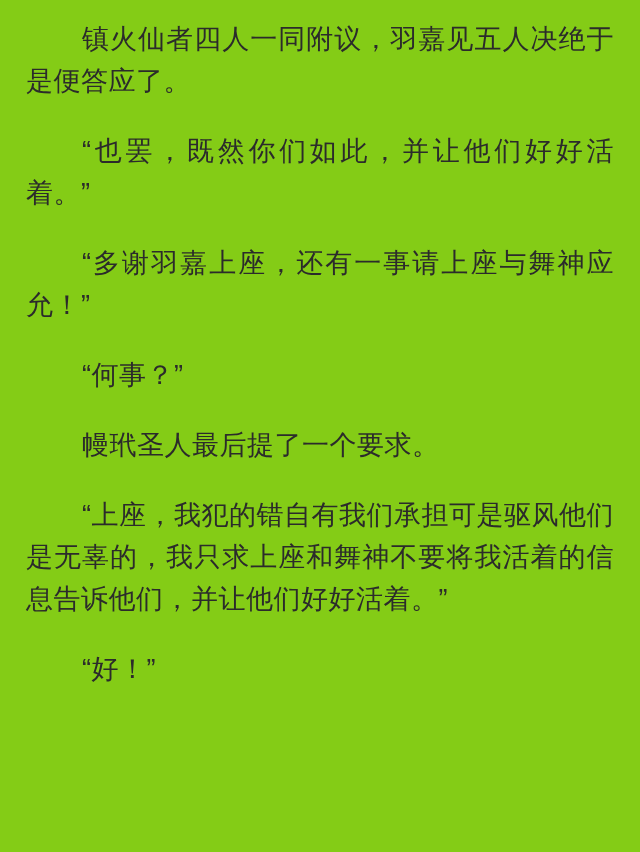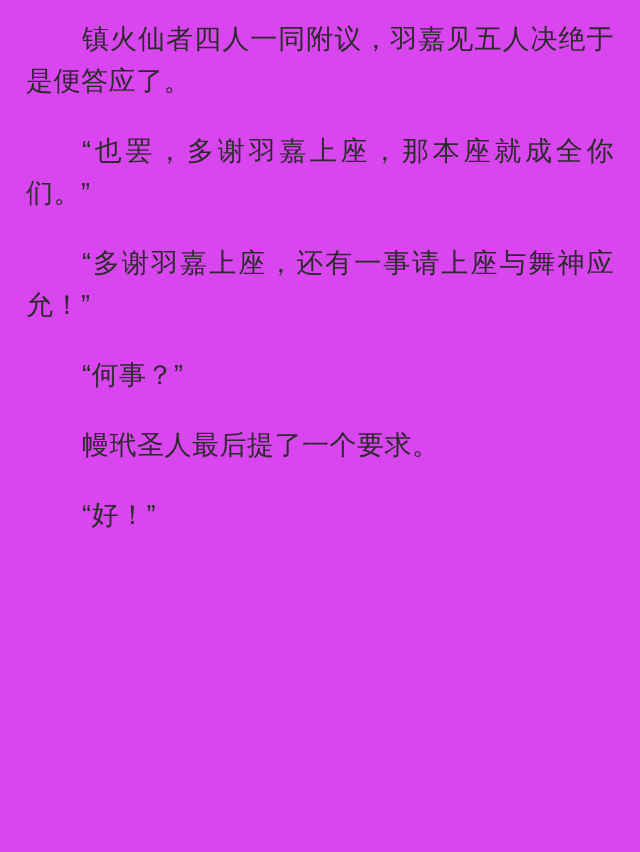--- a/index.html
+++ b/index.html
@@ -11,21 +11,21 @@
     width: 640px;
     height: 852px;
     overflow: hidden;
     font-family: "Liberation Sans", "DejaVu Sans", sans-serif;
   }
   .page {
     width: 640px;
     height: 852px;
     box-sizing: border-box;
     padding: 18px 26px 0 26px;
-    background: #d946ef;
+    background: #84cc16;
   }
   .para {
     color: #2b2b2b;
     font-size: 27px;
     line-height: 42px;
     letter-spacing: 0.5px;
     text-indent: 56px;
     margin: 0 0 28px 0;
     text-align: justify;
     text-justify: inter-ideograph;
@@ -33,18 +33,19 @@
   }
   .para:last-child {
     margin-bottom: 0;
   }
 </style>
 </head>
 <body>
 
 <div class="page">
   <p class="para">镇火仙者四人一同附议，羽嘉见五人决绝于是便答应了。</p>
-  <p class="para">“也罢，多谢羽嘉上座，那本座就成全你们。”</p>
+  <p class="para">“也罢，既然你们如此，并让他们好好活着。”</p>
   <p class="para">“多谢羽嘉上座，还有一事请上座与舞神应允！”</p>
   <p class="para">“何事？”</p>
   <p class="para">幔玳圣人最后提了一个要求。</p>
+  <p class="para">“上座，我犯的错自有我们承担可是驱风他们是无辜的，我只求上座和舞神不要将我活着的信息告诉他们，并让他们好好活着。”</p>
   <p class="para">“好！”</p>
 </div>
 
 </body></html>

